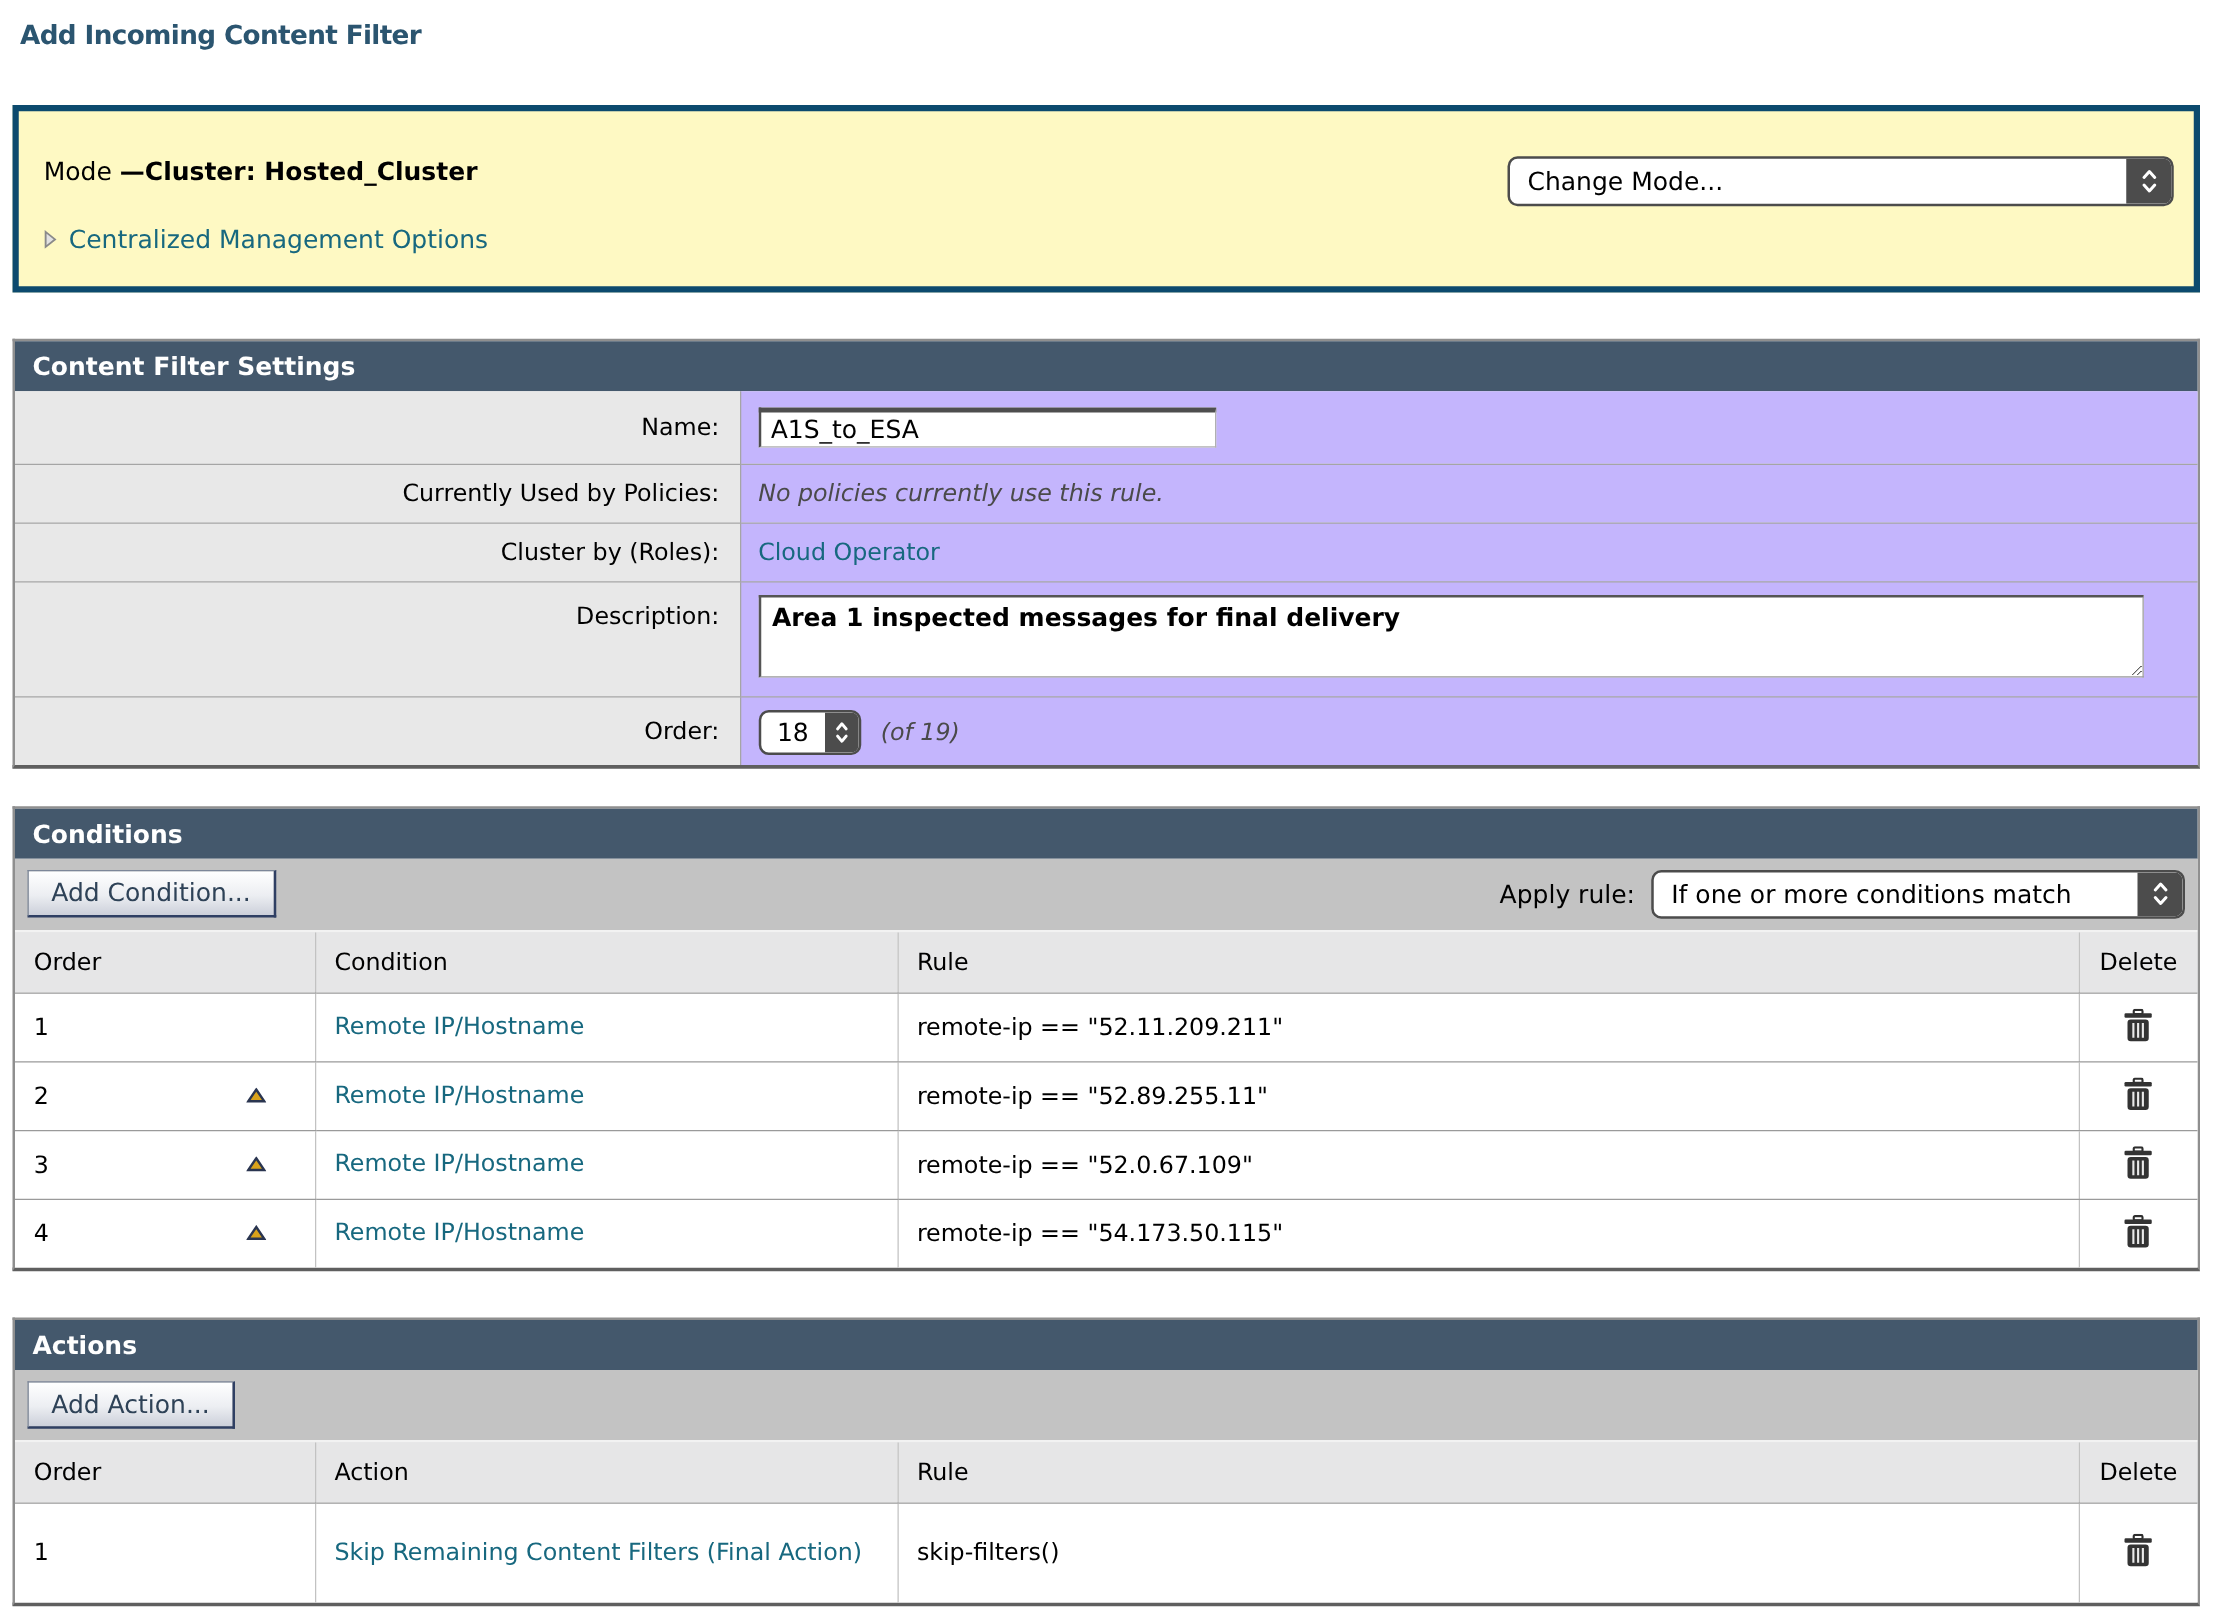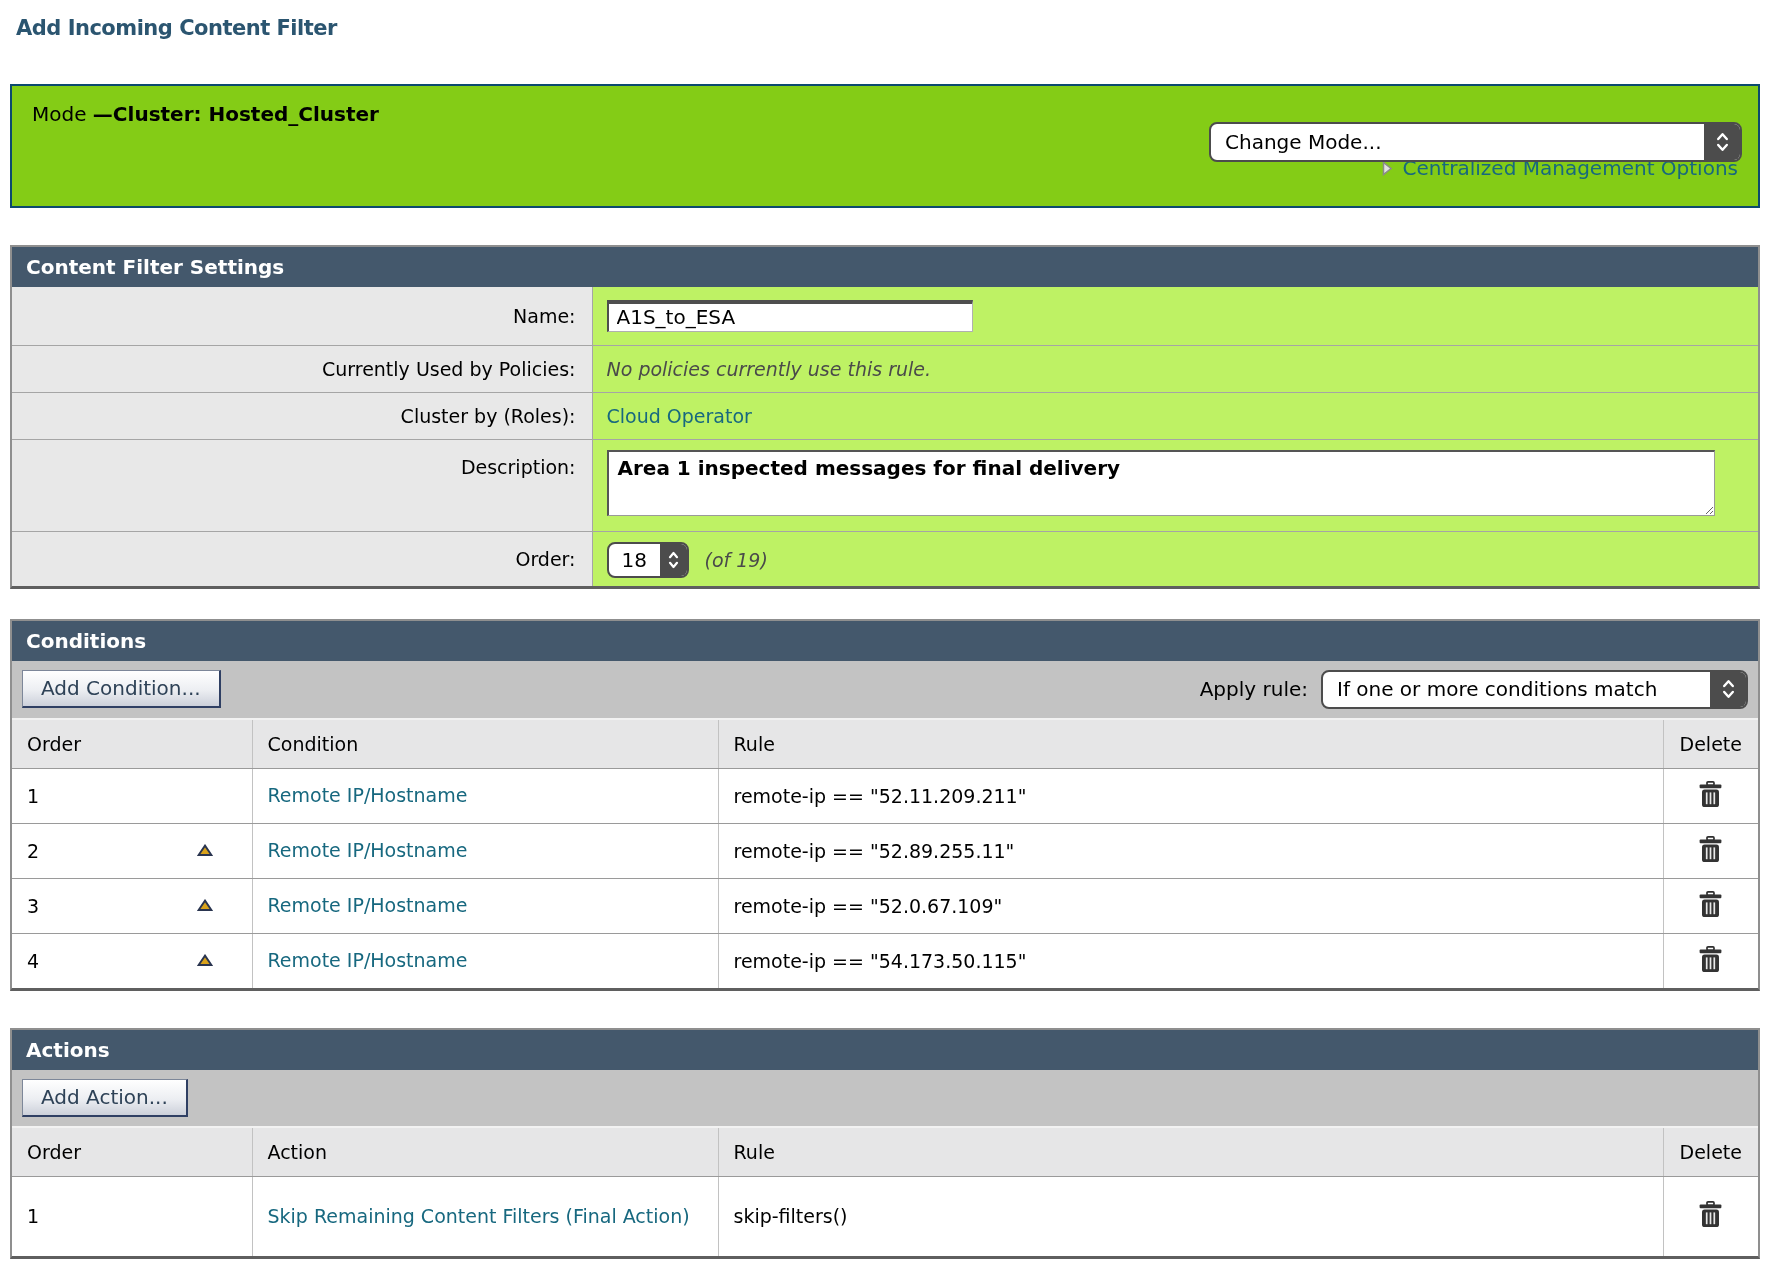--- a/index.html
+++ b/index.html
@@ -2,41 +2,41 @@
 <html><head>
 <meta charset="utf-8">
 <style>
   * { box-sizing: border-box; }
   html,body { margin:0; padding:0; background:#fff; font-family:"DejaVu Sans","Liberation Sans",sans-serif; color:#000; }
   .page { width:1770px; padding:10px 10px 16px 10px; }
 
   h1.page-title { font-size:21px; font-weight:bold; color:#2b5570; margin:6px 0 44px 6px; letter-spacing:-0.5px; }
 
   
-  .mode-box { position:relative; background:#84cc16; border:2px solid #0c4a6e; padding:16px 20px 26px 20px; }
+  .mode-box { position:relative; background:#fef9c3; border:5px solid #0c4a6e; padding:36px 20px 26px 20px; }
   .mode-line { font-size:20px; margin-bottom:30px; }
   .mode-line b { font-weight:bold; }
-  .cm-link-row { display:flex; align-items:center; gap:9px;justify-content:flex-end; }
+  .cm-link-row { display:flex; align-items:center; gap:9px; }
   .teal-link { color:#17687f; text-decoration:none; font-size:20px; cursor:pointer; }
 
   
   .mac-select { display:flex; align-items:stretch; background:#fff; border:2px solid #4c4c4c; border-radius:8px; overflow:hidden; cursor:pointer;text-align:right; }
   .mac-select .sel-label { flex:1; display:flex; align-items:center; padding:0 14px; font-size:20px; white-space:nowrap; }
   .mac-select .stepper { width:36px; background:#4c4c4c; display:flex; align-items:center; justify-content:center; }
   .change-mode { position:absolute; top:36px; right:16px; width:533px; height:40px; }
 
   
   .section { border:2px solid #8f8f8f; border-bottom:3px solid #5f5f5f; margin-top:37px; background:#fff; }
   .section-header { background:#44586c; color:#fff; font-weight:bold; font-size:20px; padding:8px 14px; }
 
   
   table.kv { width:100%; border-collapse:collapse; table-layout:fixed; }
   table.kv td { font-size:19px; vertical-align:middle; }
   table.kv td.k { width:580px; background:#e8e8e8; text-align:right; padding:10px 16px 10px 10px; border-right:1px solid #a5a5a5; border-bottom:1px solid #a5a5a5; }
-  table.kv td.v { background:#bef264; padding:8px 14px; border-bottom:1px solid #a5a5a5; }
+  table.kv td.v { background:#c4b5fd; padding:8px 14px; border-bottom:1px solid #a5a5a5; }
   table.kv tr:last-child td { border-bottom:none; }
   tr.row-name td { height:58px;margin-top:37px; }
   tr.row-policies td, tr.row-roles td { height:47px; }
   tr.row-desc td { height:92px; vertical-align:top; }
   tr.row-desc td.k { padding-top:16px; }
   tr.row-order td { height:54px;margin-top:24px; }
 
   .muted-italic { font-style:italic; color:#4a4a4a; font-size:19px; }
 
   input.name-input { width:366px; height:32px; font-size:20px; font-family:inherit; padding:2px 8px; background:#fff;

